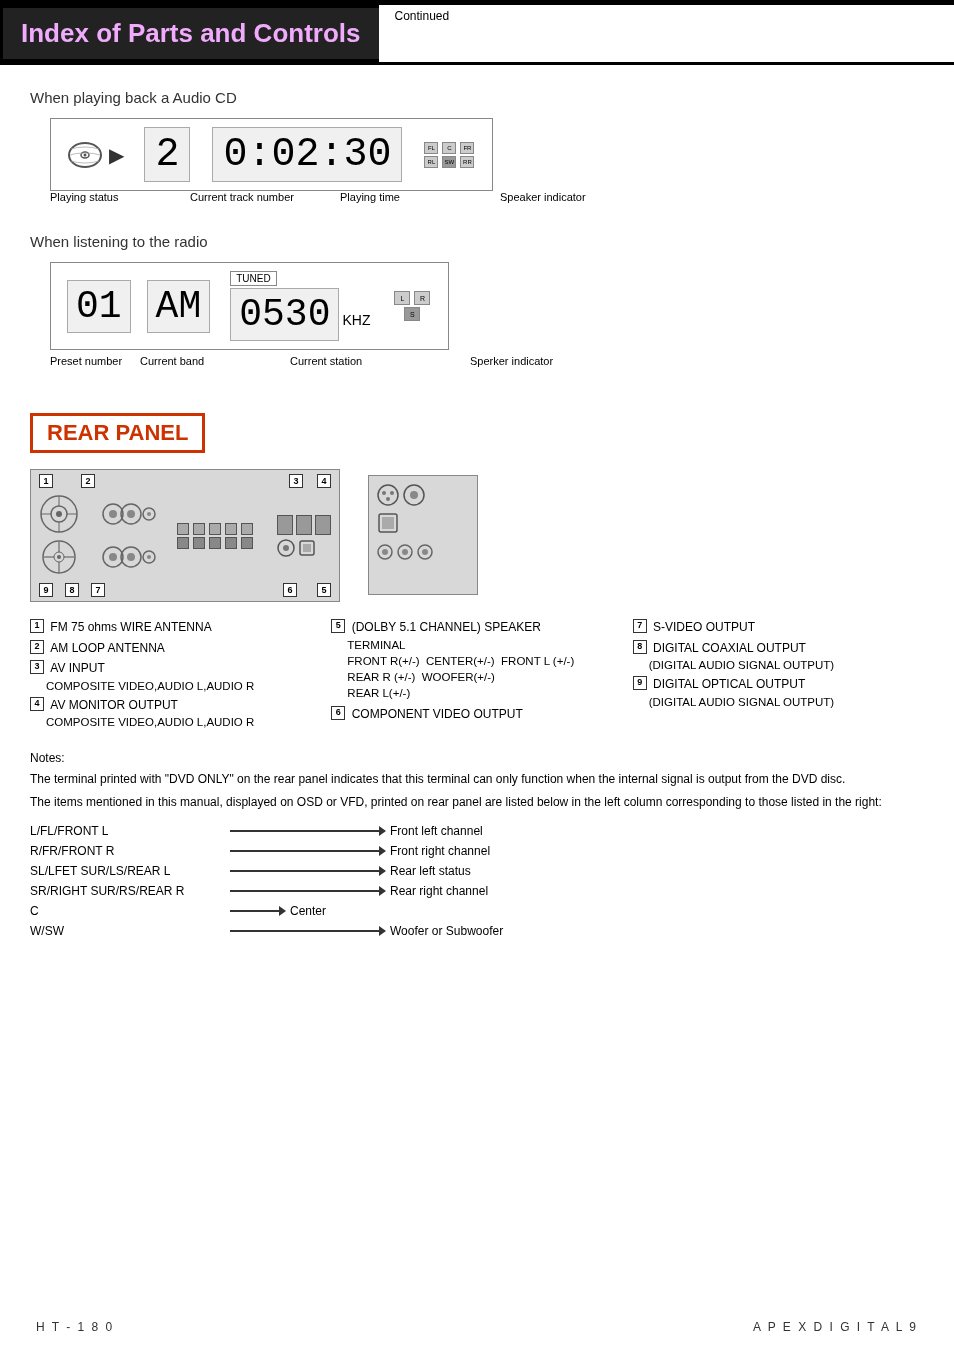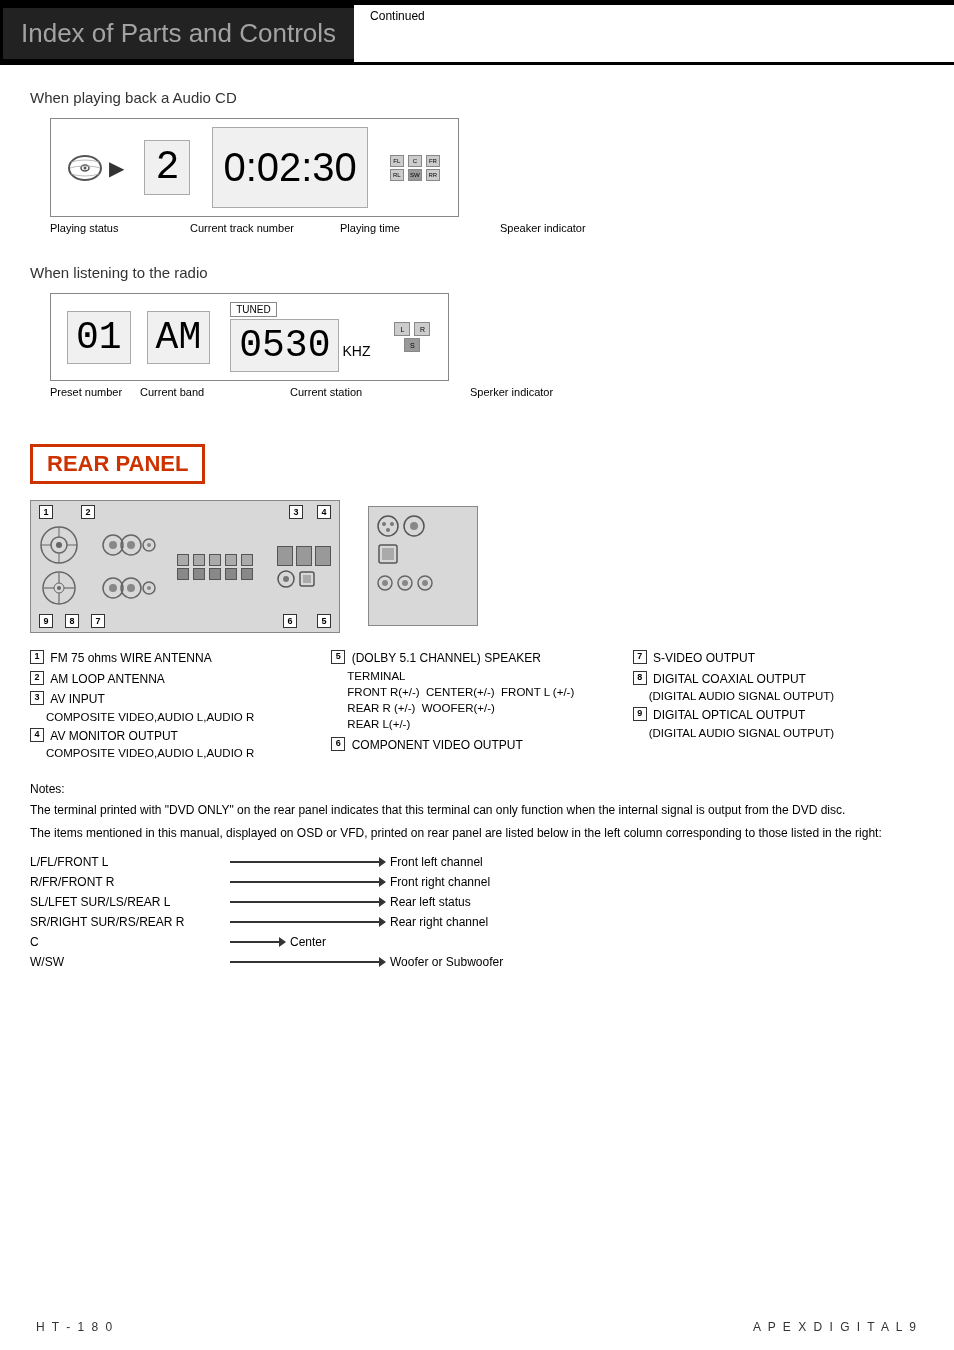--- a/index.html
+++ b/index.html
@@ -15,23 +15,23 @@
 
     
     .header-bar {
       display: flex;
       align-items: stretch;
       border-bottom: 3px solid #000;
       margin-bottom: 0;
     }
     .title-box {
       background: #222;
-      color: #a3a3a3;
+      color: #f0abfc;
       font-size: 26px;
-      font-weight: normal;
+      font-weight: bold;
       padding: 10px 18px;
       border: 3px solid #000;
       border-right: none;
       white-space: nowrap;
     }
     .continued-area {
       display: flex;
       flex-direction: column;
       justify-content: flex-start;
       padding: 4px 16px;
@@ -200,39 +200,39 @@
           <path d="M3 16 Q8 14 18 14 Q28 14 33 16" fill="none" stroke="#aaa" stroke-width="0.8"></path>
           <path d="M4 22 Q10 24 18 24 Q26 24 32 22" fill="none" stroke="#aaa" stroke-width="0.8"></path>
         </svg>
         <span style="font-size:20px;color:#333;">▶</span>
       </div>
 
       <div style="border:1.5px solid #aaa;padding:4px 10px;background:#f0f0f0;font-family:'Courier New',monospace;font-size:40px;margin-right:12px;">
         <span>2</span>
       </div>
 
-      <div style="border:1.5px solid #aaa;padding:17px 10px;background:#f0f0f0;font-family:Liberation Sans, sans-serif;font-size:40px;">
+      <div style="border:1.5px solid #aaa;padding:4px 10px;background:#f0f0f0;font-family:Liberation Mono, monospace;font-size:40px;">
         <span>0:02:30</span>
       </div>
 
       <div style="margin-left:12px;display:flex;flex-direction:column;gap:2px;">
         <div style="display:grid;grid-template-columns:repeat(3,16px);gap:2px;">
           <div style="width:14px;height:12px;background:#ccc;border:1px solid #888;font-size:6px;display:flex;align-items:center;justify-content:center;">FL</div>
           <div style="width:14px;height:12px;background:#ccc;border:1px solid #888;font-size:6px;display:flex;align-items:center;justify-content:center;">C</div>
           <div style="width:14px;height:12px;background:#ccc;border:1px solid #888;font-size:6px;display:flex;align-items:center;justify-content:center;">FR</div>
         </div>
         <div style="display:grid;grid-template-columns:repeat(3,16px);gap:2px;">
           <div style="width:14px;height:12px;background:#ccc;border:1px solid #888;font-size:6px;display:flex;align-items:center;justify-content:center;">RL</div>
           <div style="width:14px;height:12px;background:#999;border:1px solid #888;font-size:6px;display:flex;align-items:center;justify-content:center;">SW</div>
           <div style="width:14px;height:12px;background:#ccc;border:1px solid #888;font-size:6px;display:flex;align-items:center;justify-content:center;">RR</div>
         </div>
       </div>
     </div>
     
-    <div style="display:flex;gap:0;margin-top:5px;position:relative;padding-left:16px;">
+    <div style="display:flex;gap:0;position:relative;padding-left:16px;">
       <span style="font-size:11px;position:absolute;left:0;top:0;">Playing status</span>
       <span style="font-size:11px;position:absolute;left:140px;top:0;">Current track number</span>
       <span style="font-size:11px;position:absolute;left:290px;top:0;">Playing time</span>
       <span style="font-size:11px;position:absolute;left:450px;top:0;">Speaker indicator</span>
       <span style="visibility:hidden;font-size:11px;">placeholder</span>
     </div>
   </div>
 
   <div class="section-title" style="margin-top:30px;">When listening to the radio</div>
 

